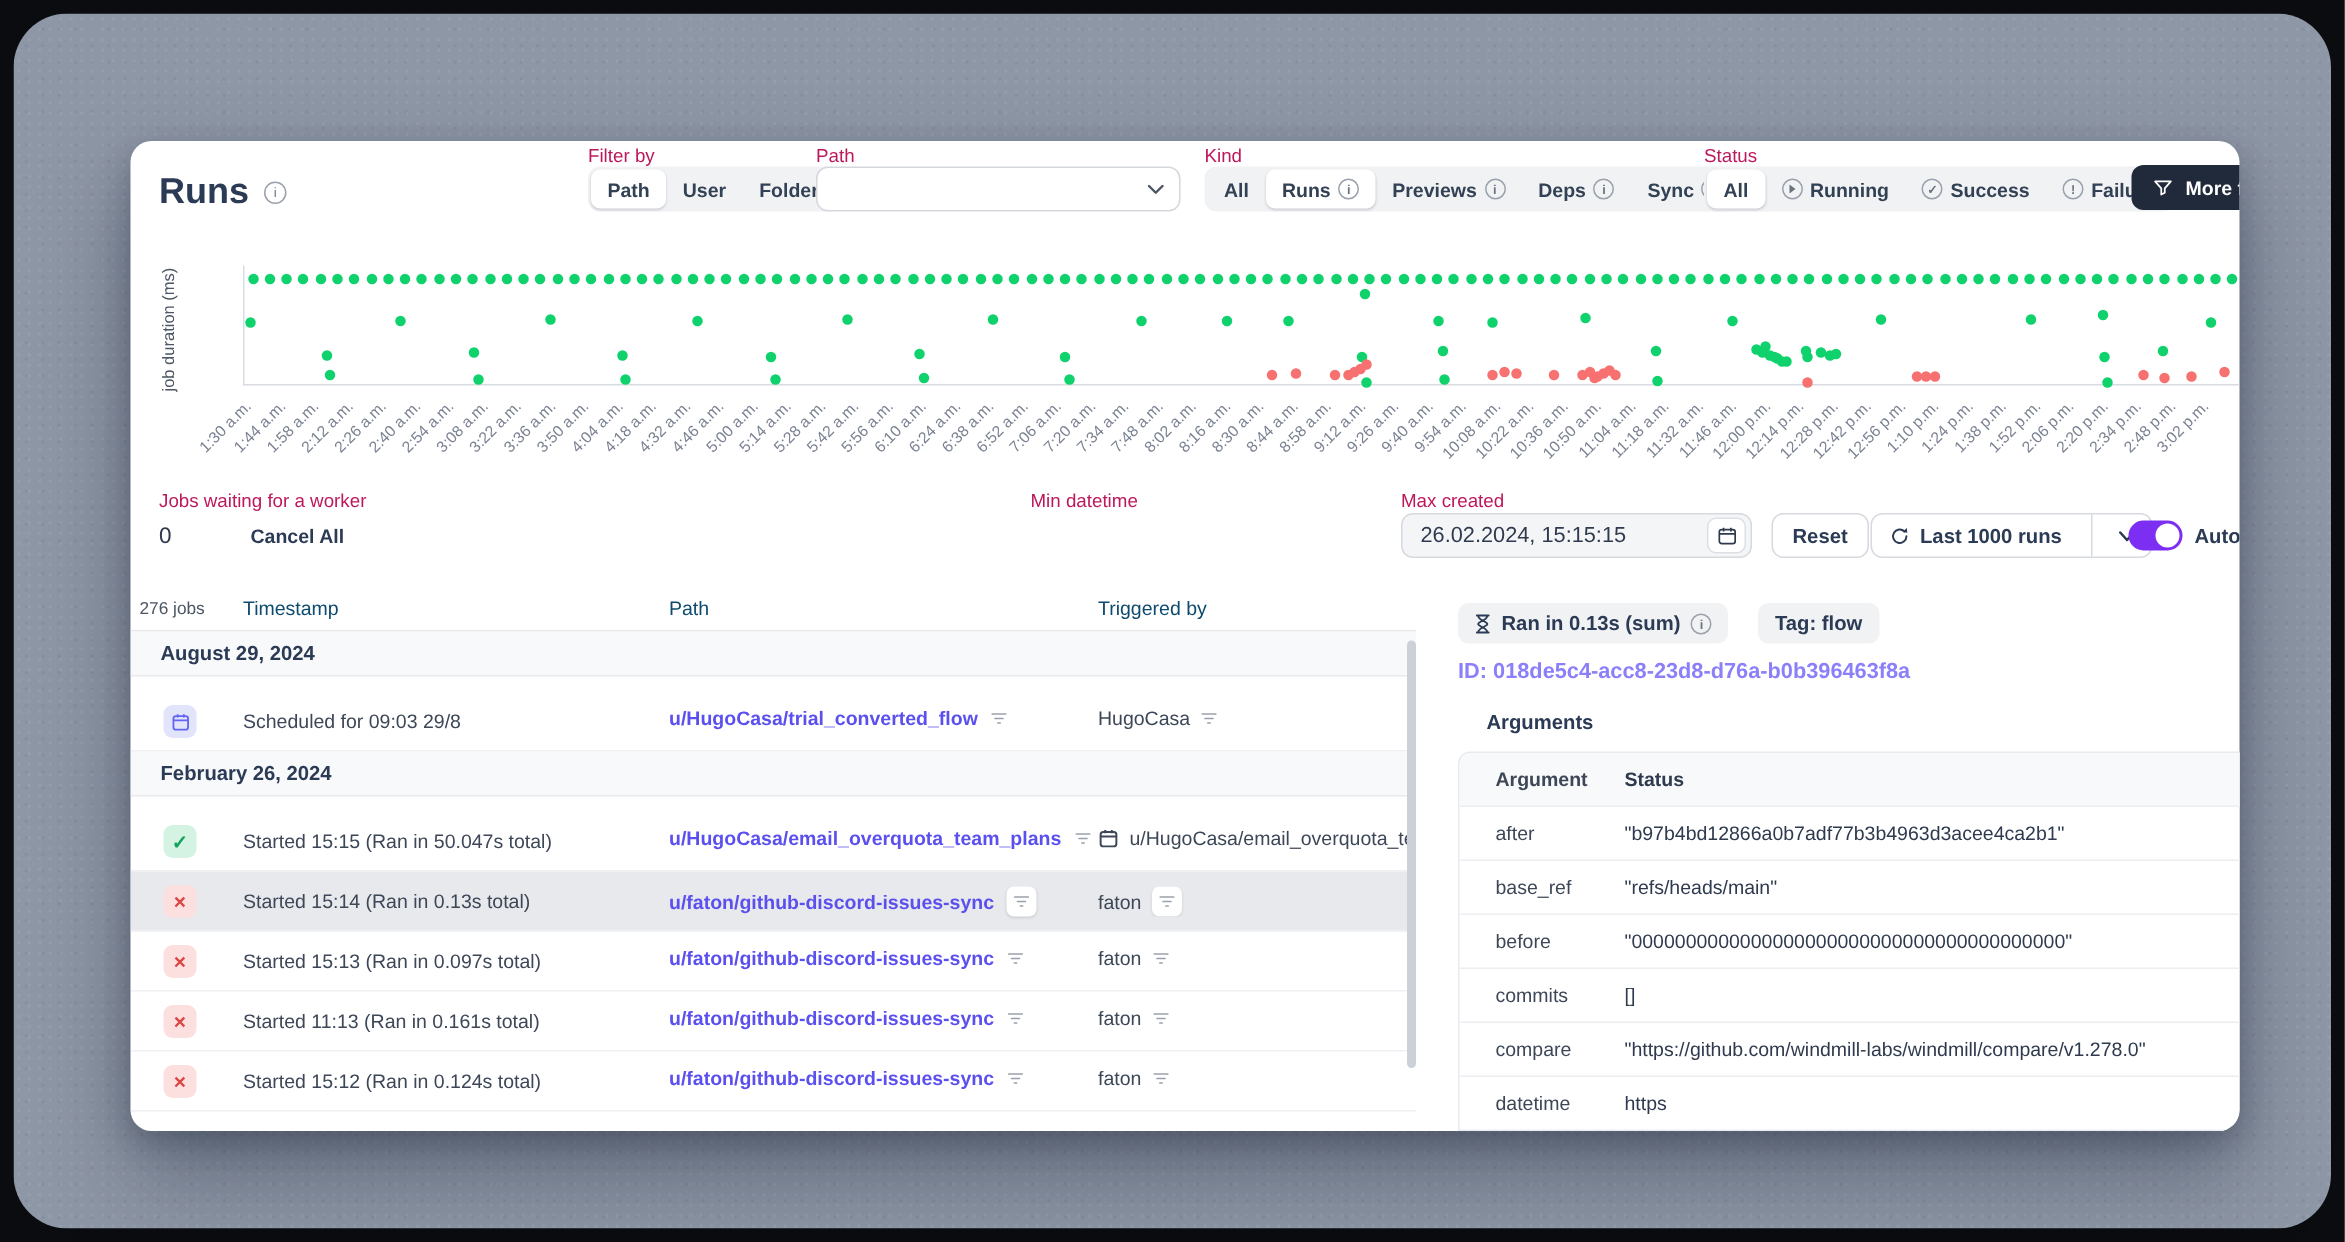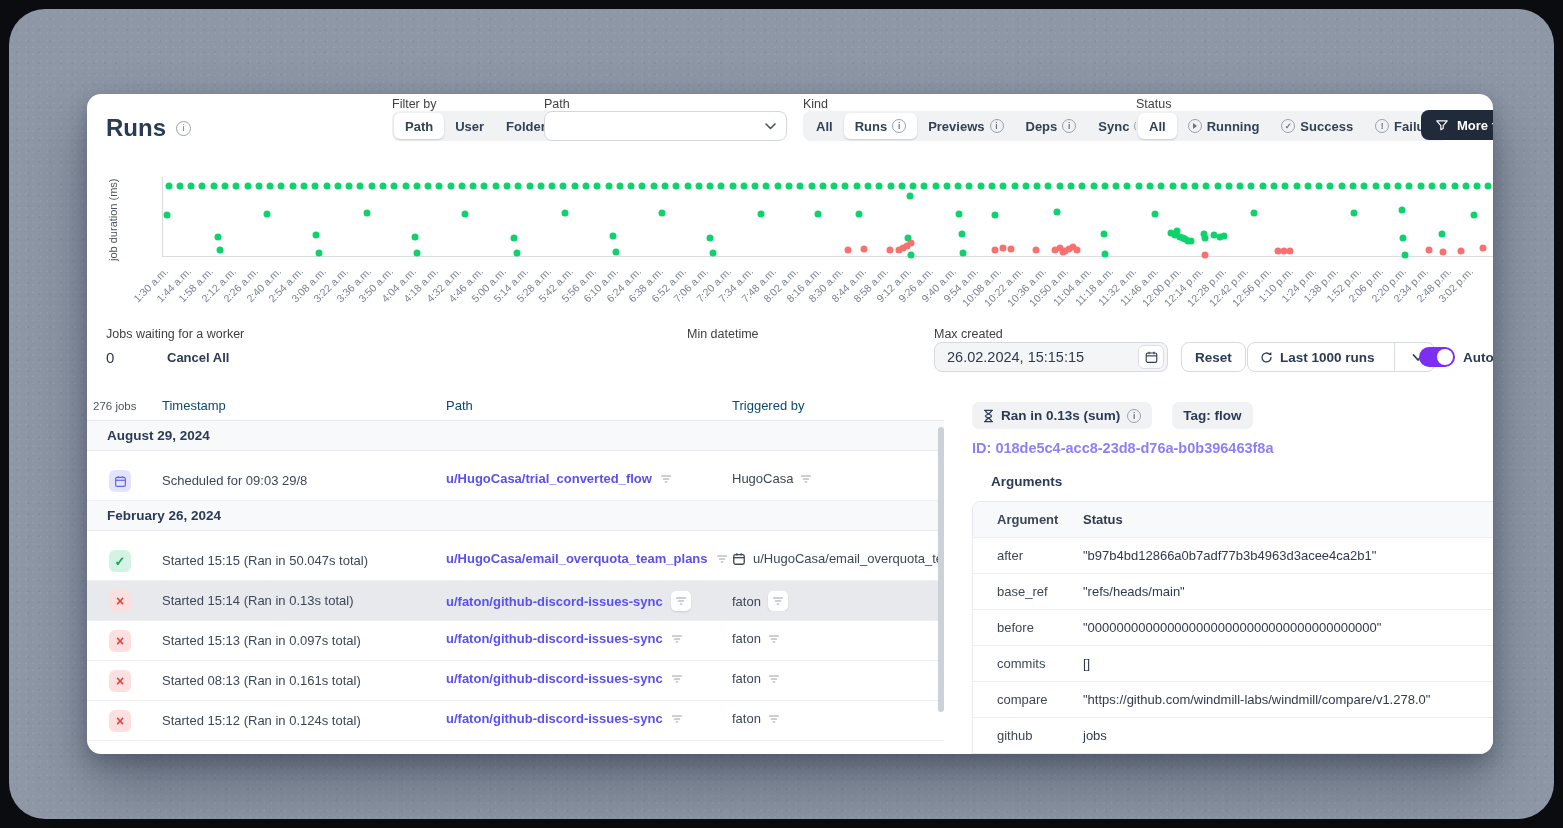--- a/index.html
+++ b/index.html
@@ -10,21 +10,21 @@
            background-size:7px 7px, 11px 11px; background-position:0 0, 3px 5px; }
   .card { position:absolute; left:78px; top:85px; width:1406px; height:660px; background:#fff;
           border-radius:14px; overflow:hidden;
           box-shadow:0 30px 60px rgba(15,23,42,.35), 0 8px 20px rgba(15,23,42,.25); }
   .abs { position:absolute; }
 
   
   .page-title { font-size:24px; font-weight:bold; color:#2b3a55; }
   .info-circ { display:inline-flex; align-items:center; justify-content:center; width:15px; height:15px;
                border:1.5px solid #9aa1ac; border-radius:50%; font-size:9px; color:#6b7280; font-style:normal; }
-  .flabel { font-size:12.5px; color:#404040; }
+  .flabel { font-size:12.5px; color:#be185d; }
   .seg { display:inline-flex; align-items:center; background:#f1f2f4; border-radius:8px; padding:2px; height:30px; }
   .seg-item { display:inline-flex; align-items:center; gap:5px; padding:0 11px; height:26px; border-radius:6px;
               font-size:13px; font-weight:600; color:#334155; white-space:nowrap; cursor:pointer; }
   .seg-item.active { background:#fff; box-shadow:0 1px 2px rgba(15,23,42,.18); }
   .circ { display:inline-flex; align-items:center; justify-content:center; width:14px; height:14px;
           border:1.3px solid #9aa1ac; border-radius:50%; font-size:8.5px; color:#6b7280; }
   .tri { width:0; height:0; border-left:4.5px solid #6b7280; border-top:3px solid transparent; border-bottom:3px solid transparent; margin-left:1px; }
   .select { display:flex; align-items:center; justify-content:flex-end; width:243px; height:30px; background:#fff;
             border:1px solid #d4d7dc; border-radius:8px; padding:0 10px; }
   .btn-dark { display:flex; align-items:center; gap:8px; height:30px; background:#212a3a; color:#fff;
@@ -713,21 +713,21 @@
               <svg width="12" height="12" viewBox="0 0 16 16">
                 <line x1="2" y1="4" x2="14" y2="4" stroke="#9aa1ac" stroke-width="1.5" stroke-linecap="round"></line>
                 <line x1="4.5" y1="8" x2="11.5" y2="8" stroke="#9aa1ac" stroke-width="1.5" stroke-linecap="round"></line>
                 <line x1="7" y1="12" x2="9" y2="12" stroke="#9aa1ac" stroke-width="1.5" stroke-linecap="round"></line>
               </svg>
             </span>
           </div>
         </div>
         <div class="run-row">
           <span class="chip failure">×</span>
-          <span class="ts">Started 08:13 (Ran in 0.161s total)</span>
+          <span class="ts">Started 11:13 (Ran in 0.161s total)</span>
           <div class="pcell">
             <span class="plink">u/faton/github-discord-issues-sync</span>
             <span class="ficon">
               <svg width="12" height="12" viewBox="0 0 16 16">
                 <line x1="2" y1="4" x2="14" y2="4" stroke="#9aa1ac" stroke-width="1.5" stroke-linecap="round"></line>
                 <line x1="4.5" y1="8" x2="11.5" y2="8" stroke="#9aa1ac" stroke-width="1.5" stroke-linecap="round"></line>
                 <line x1="7" y1="12" x2="9" y2="12" stroke="#9aa1ac" stroke-width="1.5" stroke-linecap="round"></line>
               </svg>
             </span>
           </div>
@@ -807,19 +807,19 @@
         </div>
         <div class="argrow">
           <span class="argname">commits</span>
           <span class="argval">[]</span>
         </div>
         <div class="argrow">
           <span class="argname">compare</span>
           <span class="argval">"https://github.com/windmill-labs/windmill/compare/v1.278.0"</span>
         </div>
         <div class="argrow">
-          <span class="argname">github</span>
-          <span class="argval">jobs</span>
+          <span class="argname">datetime</span>
+          <span class="argval">https</span>
         </div>
       </div>
 
   </div>
 </div>
 
 </body></html>

